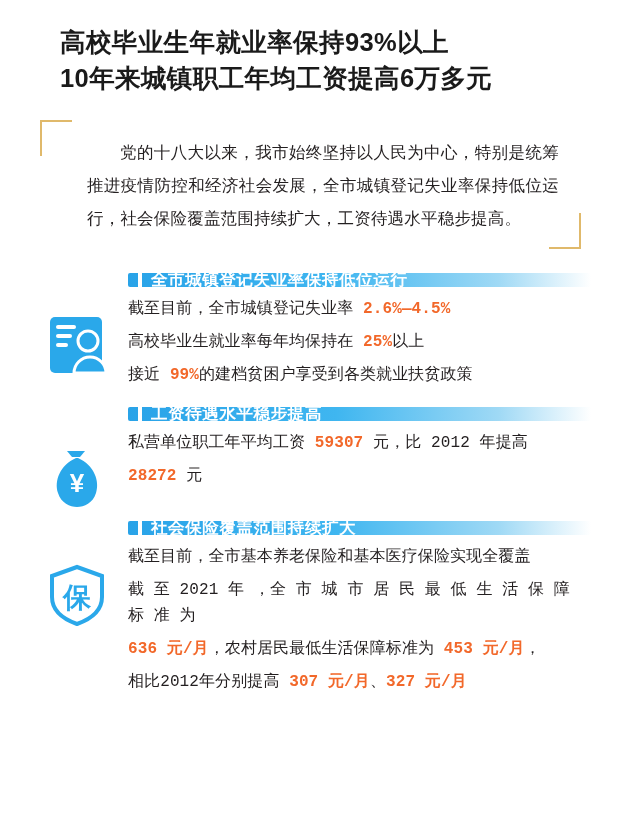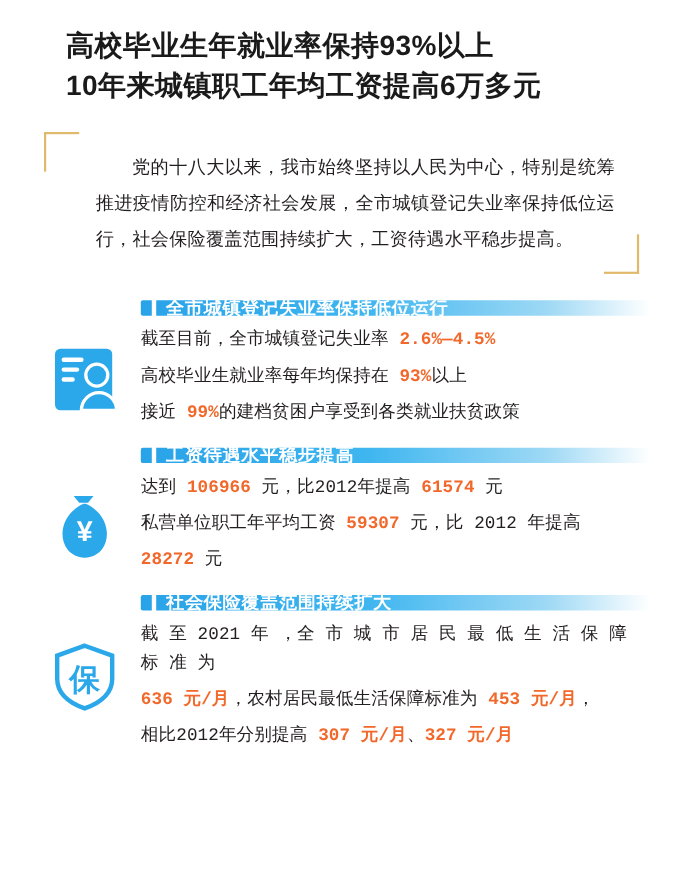--- a/index.html
+++ b/index.html
@@ -156,55 +156,55 @@
         <circle cx="42" cy="30" r="10" fill="#2aa8ea" stroke="#ffffff" stroke-width="3"></circle>
         <path d="M28 62 a16 16 0 0 1 32 0 z" fill="#2aa8ea" stroke="#ffffff" stroke-width="3"></path>
       </svg>
     </div>
     <div class="sec-head">
       <span class="bar"></span>
       <span class="sec-head-text">全市城镇登记失业率保持低位运行</span>
     </div>
     <div class="sec-body">
       <p>截至目前，全市城镇登记失业率 <span class="hl">2.6%—4.5%</span></p>
-      <p>高校毕业生就业率每年均保持在 <span class="hl">93%</span>以上</p>
+      <p>高校毕业生就业率每年均保持在 <span class="hl">25%</span>以上</p>
       <p>接近 <span class="hl">99%</span>的建档贫困户享受到各类就业扶贫政策</p>
     </div>
   </div>
 
   <div class="section s2">
     <div class="icon-box">
       <svg width="68" height="68" viewBox="0 0 68 68">
         <path d="M26 12 l-5 -6 h18 l-5 6 z" fill="#2aa8ea"></path>
         <path d="M30 13 C14 20 8 36 12 48 C15 58 24 62 31 62 C38 62 47 58 50 48 C54 36 48 20 32 13 z" fill="#2aa8ea"></path>
         <text x="31" y="47" font-family="'Liberation Sans', sans-serif" font-size="26" font-weight="bold" fill="#ffffff" text-anchor="middle">¥</text>
       </svg>
     </div>
     <div class="sec-head">
       <span class="bar"></span>
       <span class="sec-head-text">工资待遇水平稳步提高</span>
     </div>
     <div class="sec-body">
-      <p>达到 <span class="hl">106966</span> 元，比2012年提高 <span class="hl">61574</span> 元</p>
       <p>私营单位职工年平均工资 <span class="hl">59307</span> 元，比 2012 年提高</p>
       <p><span class="hl">28272</span> 元</p>
     </div>
   </div>
 
   <div class="section s3">
     <div class="icon-box">
       <svg width="68" height="68" viewBox="0 0 68 68">
         <path d="M31 6 L56 15 V36 C56 50 45 58 31 63 C17 58 6 50 6 36 V15 z" fill="none" stroke="#2aa8ea" stroke-width="4"></path>
         <text x="31" y="46" font-family="'Liberation Sans', sans-serif" font-size="28" font-weight="bold" fill="#2aa8ea" text-anchor="middle">保</text>
       </svg>
     </div>
     <div class="sec-head">
       <span class="bar"></span>
       <span class="sec-head-text">社会保险覆盖范围持续扩大</span>
     </div>
     <div class="sec-body">
+      <p>截至目前，全市基本养老保险和基本医疗保险实现全覆盖</p>
       <p>截 至 2021 年 ，全 市 城 市 居 民 最 低 生 活 保 障 标 准 为</p>
       <p><span class="hl">636 元/月</span>，农村居民最低生活保障标准为 <span class="hl">453 元/月</span>，</p>
       <p>相比2012年分别提高 <span class="hl">307 元/月</span>、<span class="hl">327 元/月</span></p>
     </div>
   </div>
 
 </div>
 
 </body></html>

